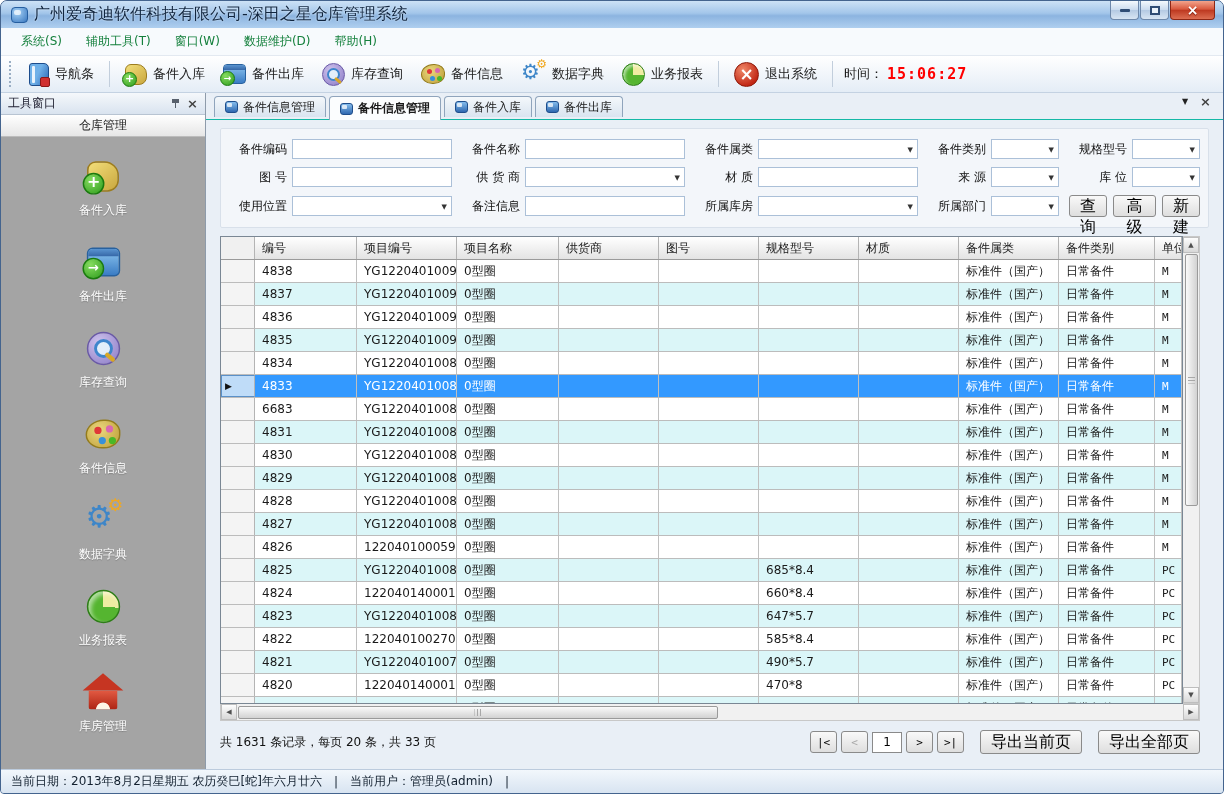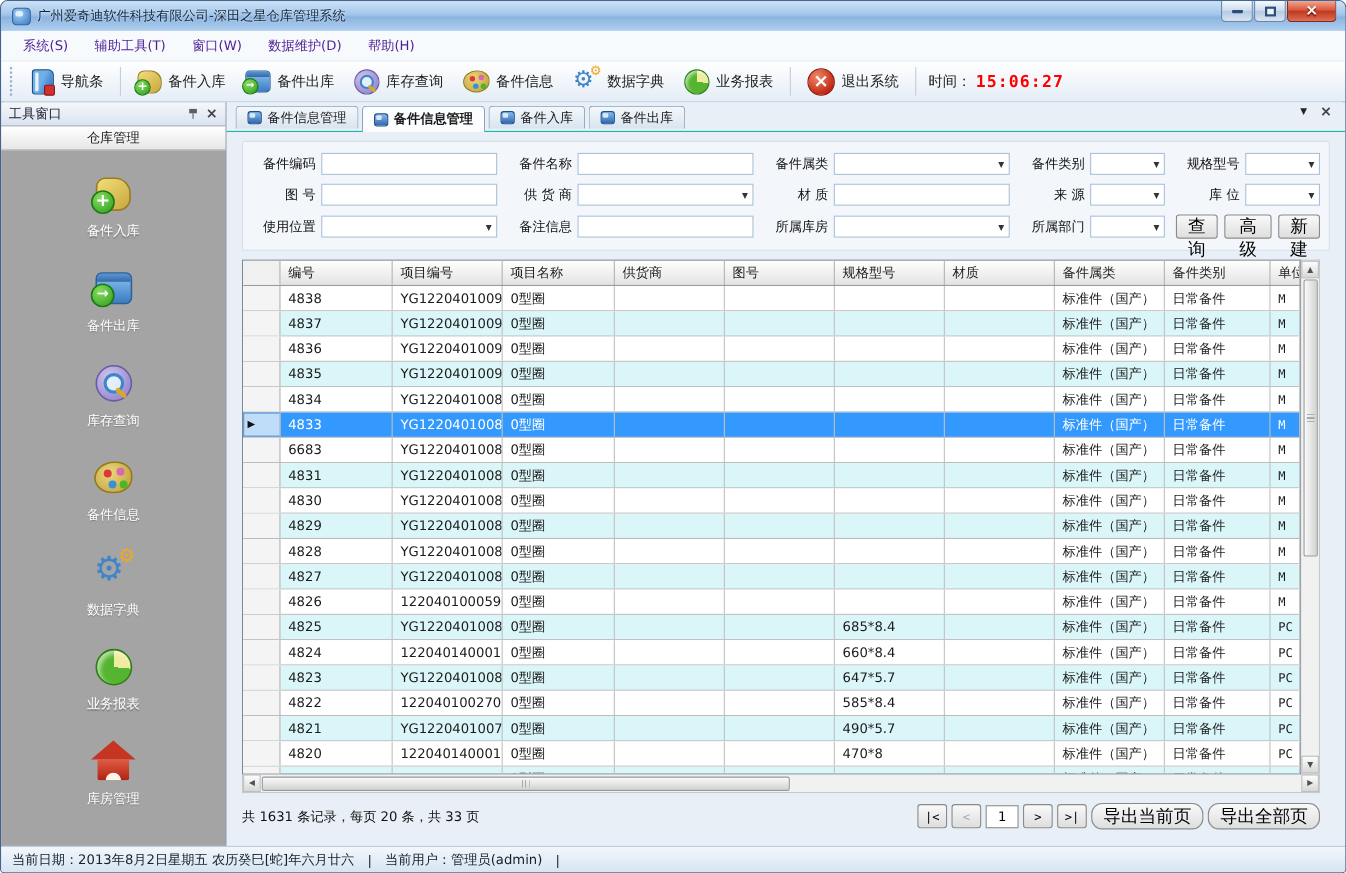--- a/index.html
+++ b/index.html
@@ -20,37 +20,37 @@
   .titlebar {
     height: 27px; flex: 0 0 27px; position: relative;
     display: flex; align-items: center; gap: 6px; padding: 0 10px;
     background: linear-gradient(#CDE2F6, #A3C6EA 45%, #8CB4E0 55%, #AFCFEF);
   }
   .app-icon { width: 17px; height: 16px; border-radius: 4px;
     background: radial-gradient(circle at 35% 30%, #A6D2F6, #3A78C0);
     border: 1px solid #255EA0; position: relative; }
   .app-icon::before { content:""; position:absolute; left:2px; top:2px; width:7px; height:5px;
     background: rgba(255,255,255,.7); border-radius: 2px; }
-  .title-text { font-size: 12px; color: #10253F; text-shadow: 0 0 2px #E8F2FC; }
+  .title-text { font-size: 16px; color: #10253F; text-shadow: 0 0 2px #E8F2FC; }
   .win-controls { position: absolute; top: 0; right: 8px; display: flex; }
   .wbtn { width: 29px; height: 19px; margin-left: 1px;
     border: 1px solid #6E88AA; border-top: none; border-radius: 0 0 4px 4px;
     background: linear-gradient(#F4F9FD, #CBDBEE 48%, #B5CAE3 52%, #D8E5F3);
     display: flex; align-items: center; justify-content: center; cursor: default; }
   .wbtn.close { width: 45px;
     background: linear-gradient(#F2A48C, #D9593E 45%, #BE3A22 52%, #DC6E52);
     border-color: #8E2614; }
   .glyph-min { width: 10px; height: 3px; background: #2F4C74; border-radius: 1px; }
   .glyph-max { width: 10px; height: 9px; border: 2px solid #2F4C74; background: #EAF2FA; }
   .glyph-close { color: #fff; font-weight: bold; font-size: 14px; line-height: 14px;
     text-shadow: 0 1px 1px #7A1A0A; }
   
   .menubar { height: 28px; flex: 0 0 28px; background: #F7FAFD;
     border-bottom: 1px solid #E3E9F1; display: flex; align-items: center; padding: 0 8px; }
-  .menu-item { padding: 17px 12px; font-size: 12px; color: #4c1d95; cursor: default; }
+  .menu-item { padding: 17px 12px; font-size: 12px; color: #15803d; cursor: default; }
   
   .toolbar { height: 37px; flex: 0 0 37px;
     background: linear-gradient(#FFFFFF, #E4EDF6);
     border-bottom: 1px solid #C4D2E2;
     display: flex; align-items: center; padding: 0 6px; gap: 2px; }
   .tb-grip { width: 5px; height: 26px; border-left: 2px dotted #9AAEC4; margin: 0 5px 0 2px; }
   .tb-btn { display: flex; align-items: center; gap: 6px; padding: 3px 8px;
     font-size: 13px; border-radius: 3px; cursor: default; }
   .tb-sep { width: 1px; height: 26px; background: #C2CEDC; margin: 0 5px; }
   .tb-time-label { font-size: 13px; margin-left: 4px; }
@@ -221,21 +221,21 @@
   
   .pagebar { display: flex; align-items: center; margin-top: 9px; width: 980px; }
   .page-summary { font-size: 12px; color: #111; }
   .page-nav { margin-left: auto; display: flex; align-items: center; gap: 4px; }
   .nav-btn { width: 27px; height: 22px; font-family: "DejaVu Sans Mono", monospace;
     font-size: 11px; background: linear-gradient(#F9F9F9, #DEDEDE);
     border: 1px solid #8A8A8A; border-radius: 3px; cursor: default; }
   .nav-btn.disabled { color: #A8A8A8; }
   .page-input { width: 30px; height: 21px; text-align: center; border: 1px solid #8A8A8A;
     font-size: 12px; font-family: inherit; }
-  .export { margin-left: 0; height: 24px; border-radius: 10px; }
+  .export { margin-left: 12px; height: 24px; }
   
   .statusbar { height: 24px; flex: 0 0 24px;
     background: linear-gradient(#F2F7FC, #D8E4F1); border-top: 1px solid #BCCBDD;
     display: flex; align-items: center; padding: 0 10px; gap: 12px; font-size: 12px;
     color: #12202F; }
 </style>
 </head>
 <body>
 
 <div id="window">

